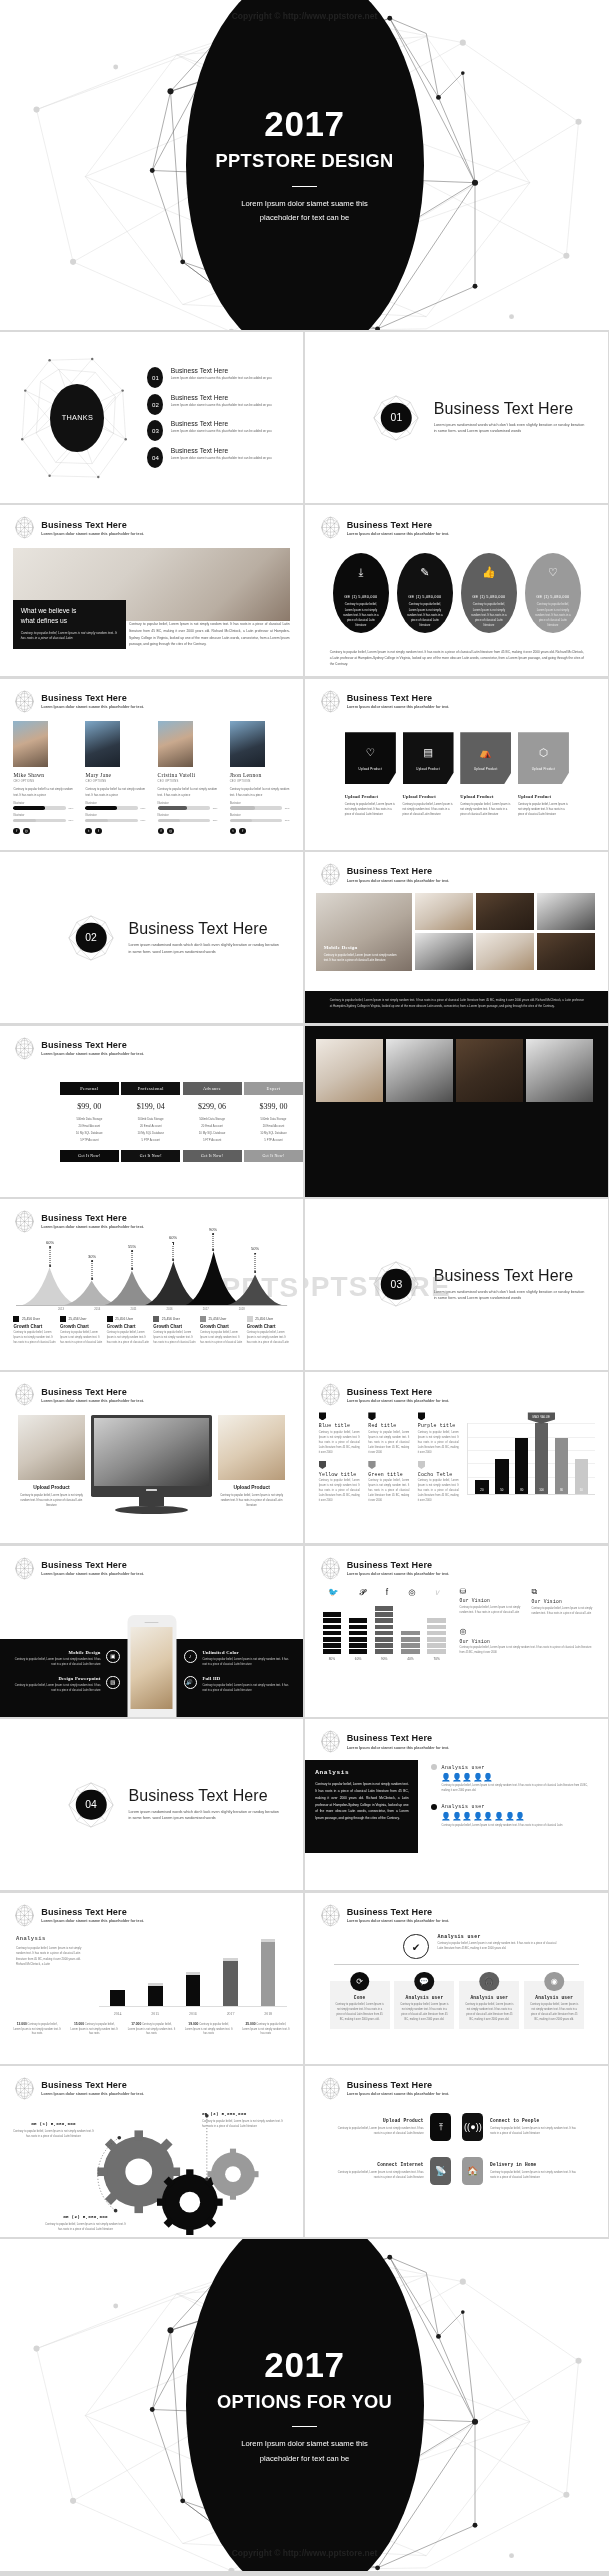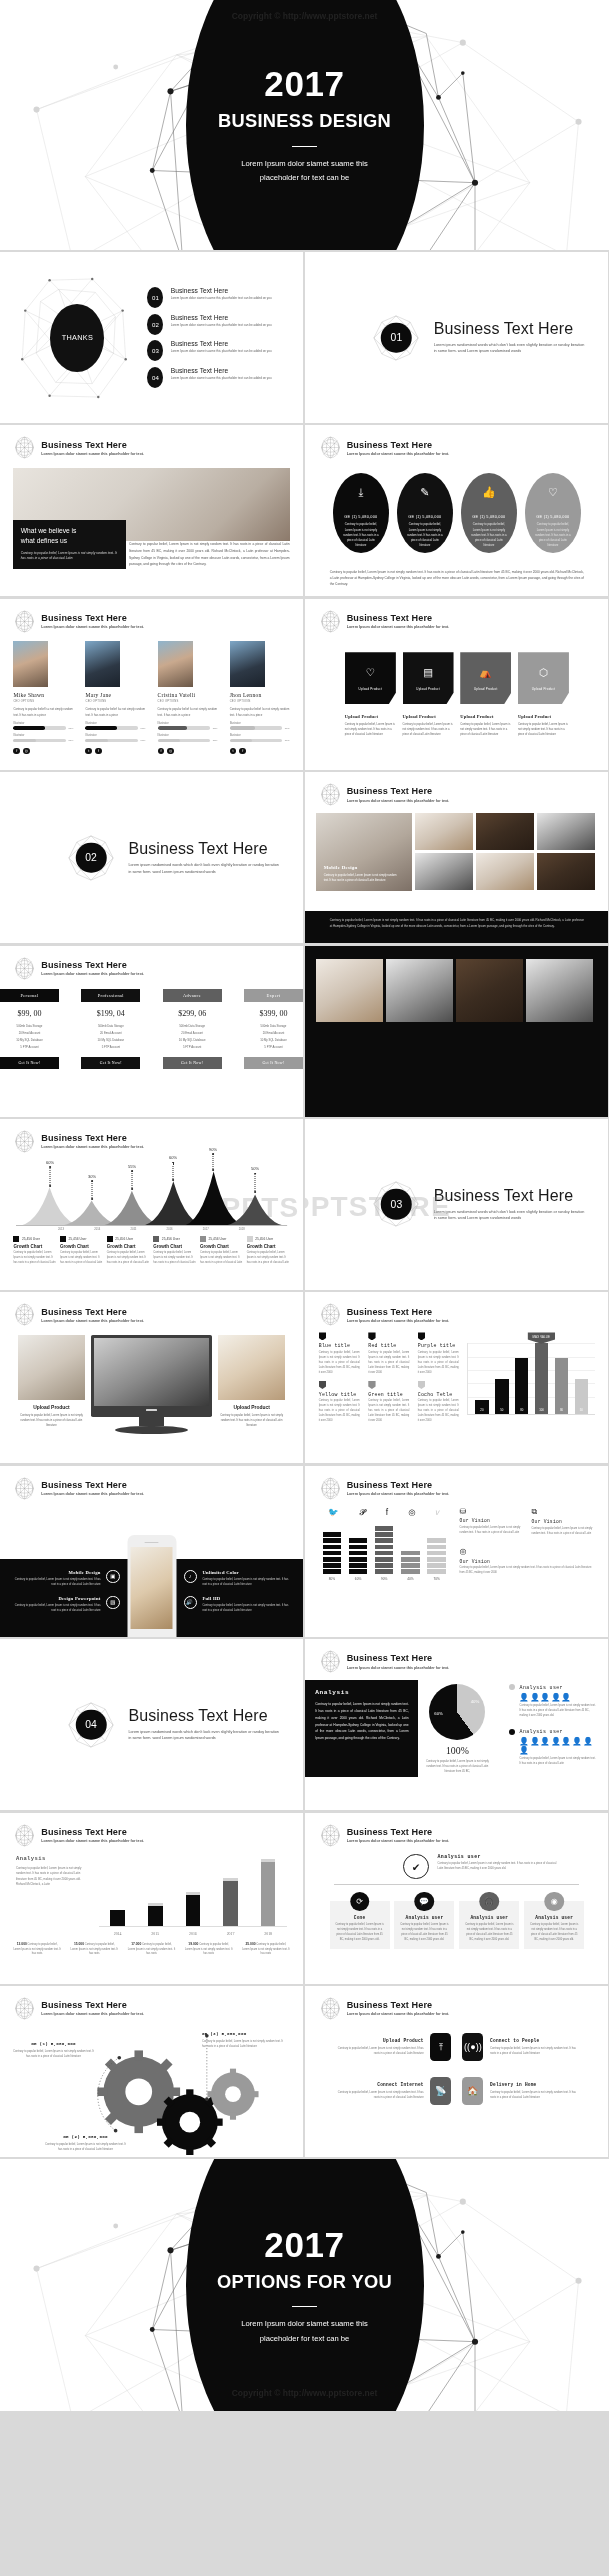--- a/index.html
+++ b/index.html
@@ -8,21 +8,21 @@
     background: #d9d9d9;
     font-family: "Liberation Sans", sans-serif;
     color: #1a1a1a;
   }
   .deck { width: 609px; }
 
   
   .hero {
     position: relative;
     width: 609px;
-    height: 252px;
+    height: 332px;
     background: #fff;
     overflow: hidden;
     border-bottom: 2.4px solid #d9d9d9;
   }
   .row {
     display: flex;
     width: 609px;
     gap: 2.4px;
     background: #d9d9d9;
     padding-bottom: 2.4px;
@@ -156,21 +156,21 @@
     clip-path: polygon(0 0, 100% 0, 100% 78%, 86% 100%, 0 100%);
   }
   .tag .ico { font-size: 10.4px; margin-bottom: 8.5px; }
   .tag .lbl { font-size: 3px; letter-spacing: 0.2px; }
   .prod-desc-row { display: flex; gap: 6.7px; justify-content: center; margin-top: 9.8px; padding: 0 13.4px; }
   .prod-desc { width: 51px; }
   .prod-desc h5 { font-size: 4.5px; font-family: "Liberation Serif", serif; letter-spacing: 0.2px; }
   .prod-desc p { font-size: 2.7px; color: #666; line-height: 1.9; margin-top: 3px; }
 
   
-  .price-row { display: flex; gap: 2.4px; justify-content: space-between; margin-top: 9px; }
+  .price-row { display: flex; gap: 2.4px; justify-content: flex-end; margin-top: 22px; }
   .price-col { width: 59px; text-align: center; }
   .price-head { padding: 4.3px 0; color: #fff; font-size: 4.3px; font-family: "Liberation Serif", serif; letter-spacing: 0.4px; }
   .price-amt { font-size: 8px; font-family: "Liberation Serif", serif; margin: 6.7px 0 5.5px; }
   .price-feat { font-size: 2.8px; color: #666; line-height: 2.45; }
   .price-cta { margin-top: 6.1px; padding: 4.3px 0; color: #fff; font-size: 3.9px; font-family: "Liberation Serif", serif; letter-spacing: 0.3px; }
 
   
   .gal { display: flex; gap: 3px; padding: 7.3px 11px 0; }
   .gal-big { width: 96px; height: 78px; position: relative;
              background: linear-gradient(150deg,#dcd7d0,#b2a79b 55%,#7d7066); }
@@ -385,21 +385,21 @@
           <circle cx="720" cy="160" r="4"></circle>
         <circle cx="760" cy="120" r="3"></circle>
           <circle cx="780" cy="470" r="4"></circle>
         <circle cx="500" cy="470" r="3"></circle>
           <circle cx="440" cy="540" r="3"></circle>
       </g>
     </svg>
     <div class="copy top">Copyright © http://www.pptstore.net</div>
     <div class="hero-ellipse">
       <div class="hero-year">2017</div>
-      <div class="hero-main">BUSINESS DESIGN</div>
+      <div class="hero-main">PPTSTORE DESIGN</div>
       <div class="hero-rule"></div>
       <div class="hero-desc">Lorem Ipsum dolor siamet suame this</div>
       <div class="hero-desc">placeholder for text can be</div>
     </div>
   </section>
 
   <div class="row">
     <section class="slide">
       <div class="agenda-wrap">
         <div class="agenda-left">
@@ -1276,28 +1276,20 @@
         </svg>
         <div class="tt">
           <div class="s-title">Business Text Here</div>
           <div class="s-sub">Lorem Ipsum dolor siamet suame this placeholder for text.</div>
         </div>
       </div>
       <div class="an-wrap">
         <div class="an-panel">
           <h4>Analysis</h4>
           <p>Contrary to popular belief, Lorem Ipsum is not simply random text. It has roots in a piece of classical Latin literature from 45 BC, making it over 2000 years old. Richard McClintock, a Latin professor at Hampden-Sydney College in Virginia, looked up one of the more obscure Latin words, consectetur, from a Lorem Ipsum passage, and going through the cites of the Contrary.</p>
-        </div>
-        <div class="an-pie-col">
-          <div class="pie">
-            <span class="pie-l" style="left:4.9px;top:27px;color:#fff">60%</span>
-            <span class="pie-l" style="right:6.1px;top:14.6px;color:#fff">40%</span>
-          </div>
-          <div class="pie-total">100%</div>
-          <div class="pie-desc">Contrary to popular belief, Lorem Ipsum is not simply random text. It has roots in a piece of classical Latin literature from 45 BC,</div>
         </div>
         <div class="an-users">
           <div class="au">
             <div class="au-head">
                 <span class="au-dot" style="background:#c9c9c9"></span>
             <span class="au-t">Analysis user</span>
               </div>
             <div class="au-people" style="color:#c9c9c9">👤👤👤👤👤</div>
             <div class="au-d">Contrary to popular belief, Lorem Ipsum is not simply random text. It has roots in a piece of classical Latin literature from 45 BC, making it over 2000 years old.</div>
           </div>

